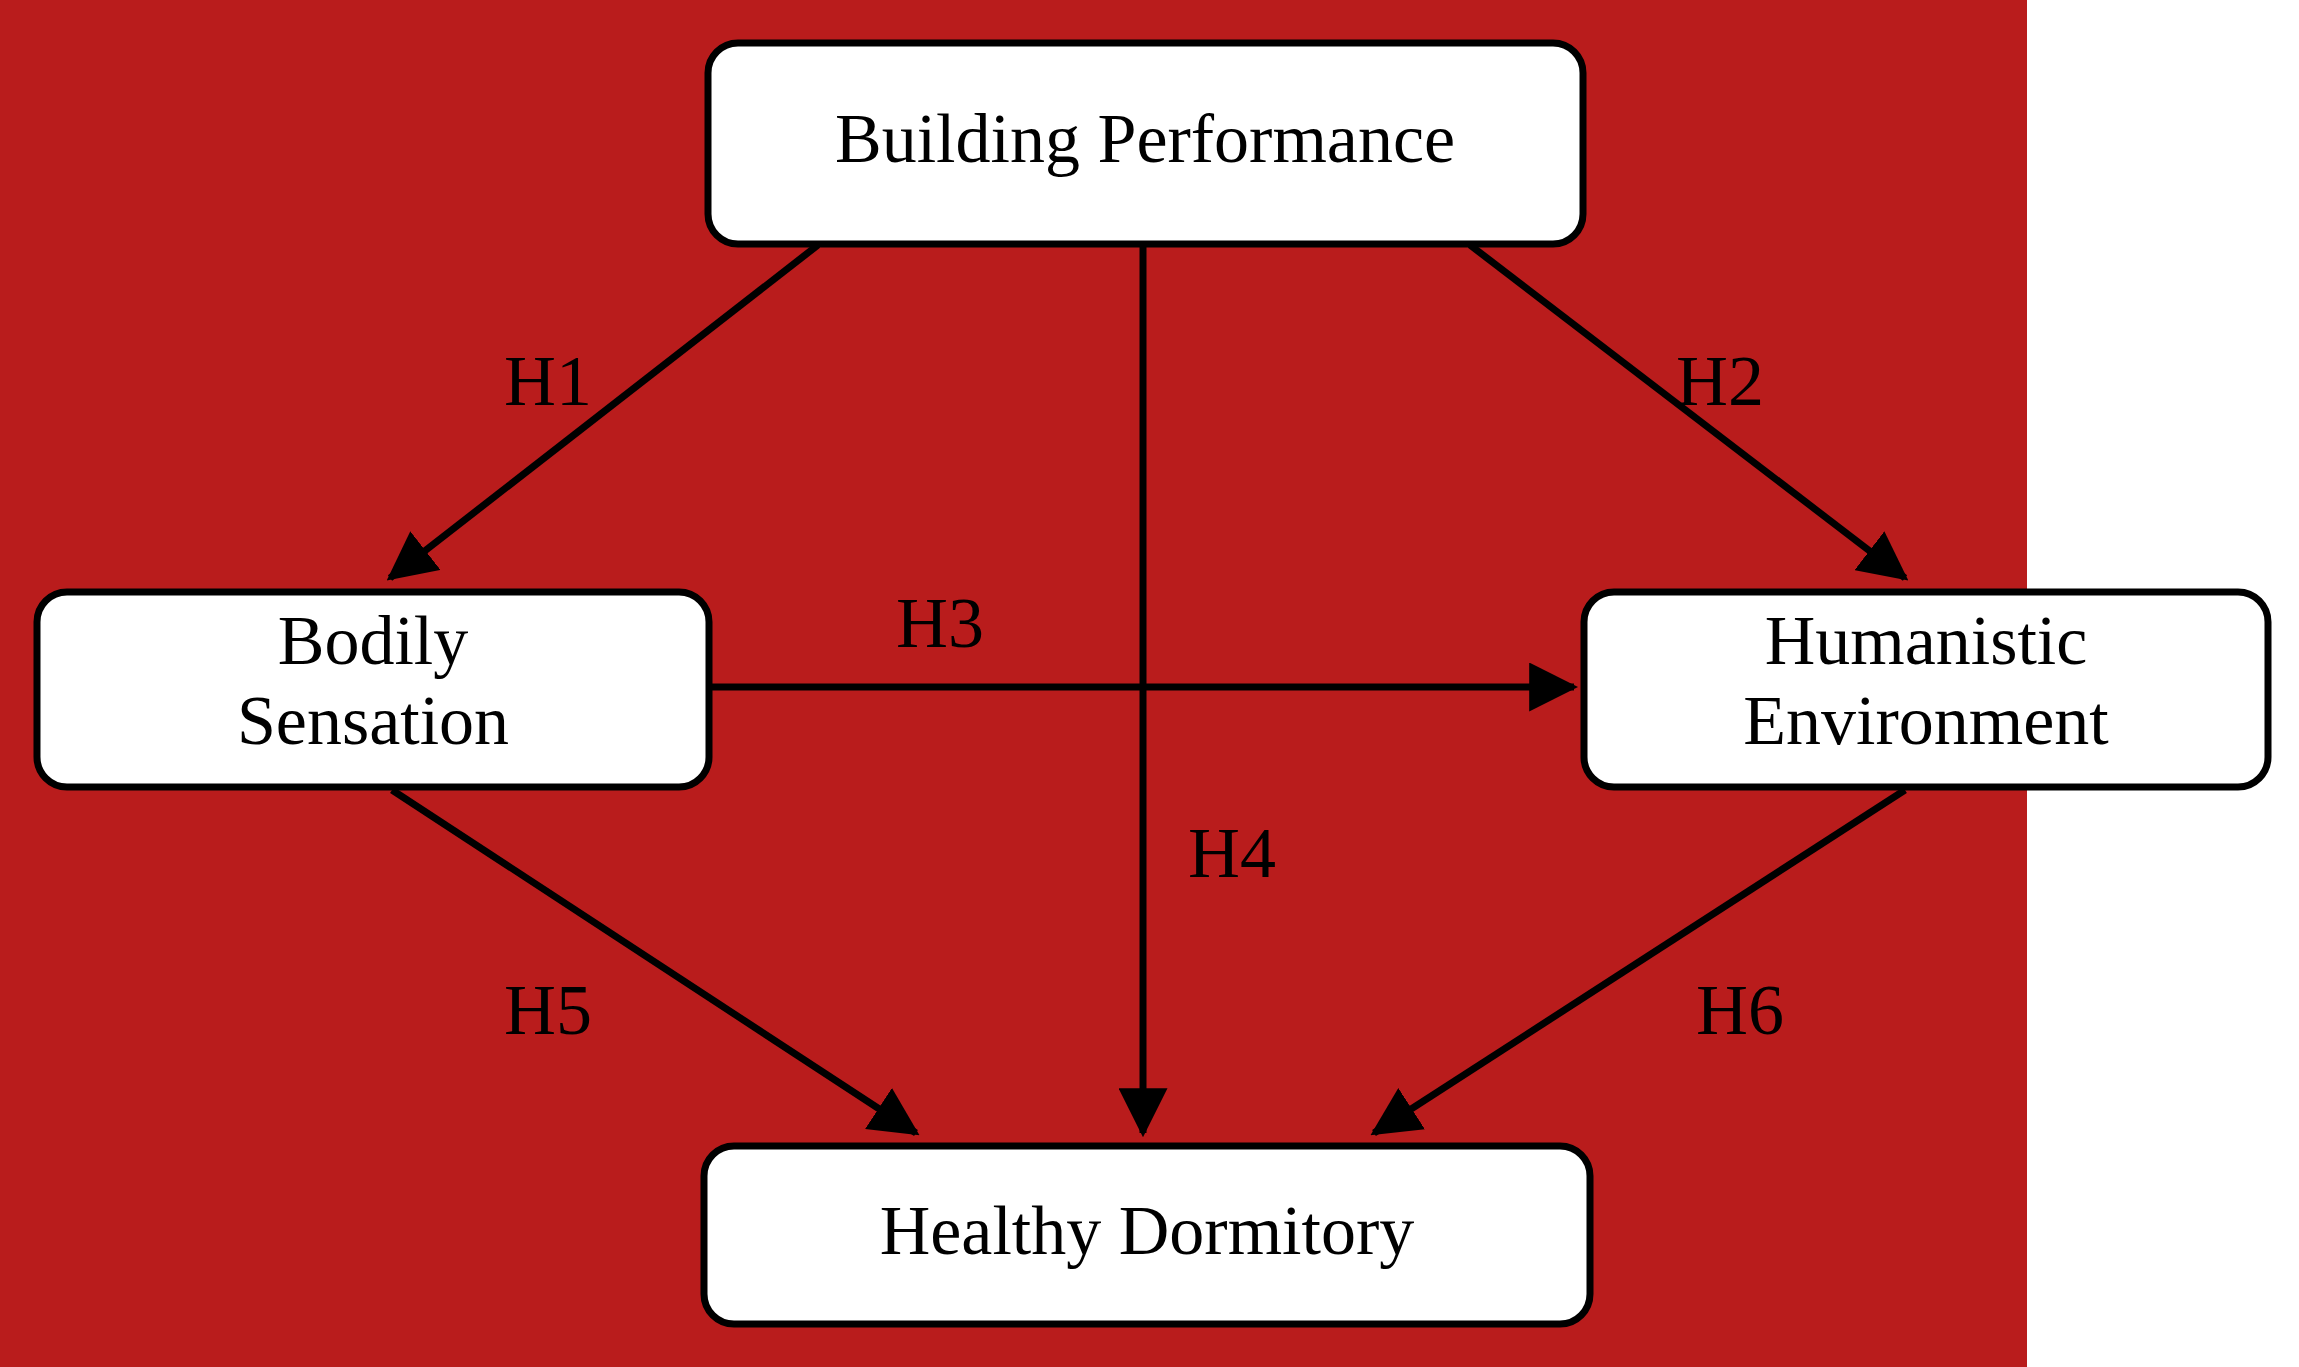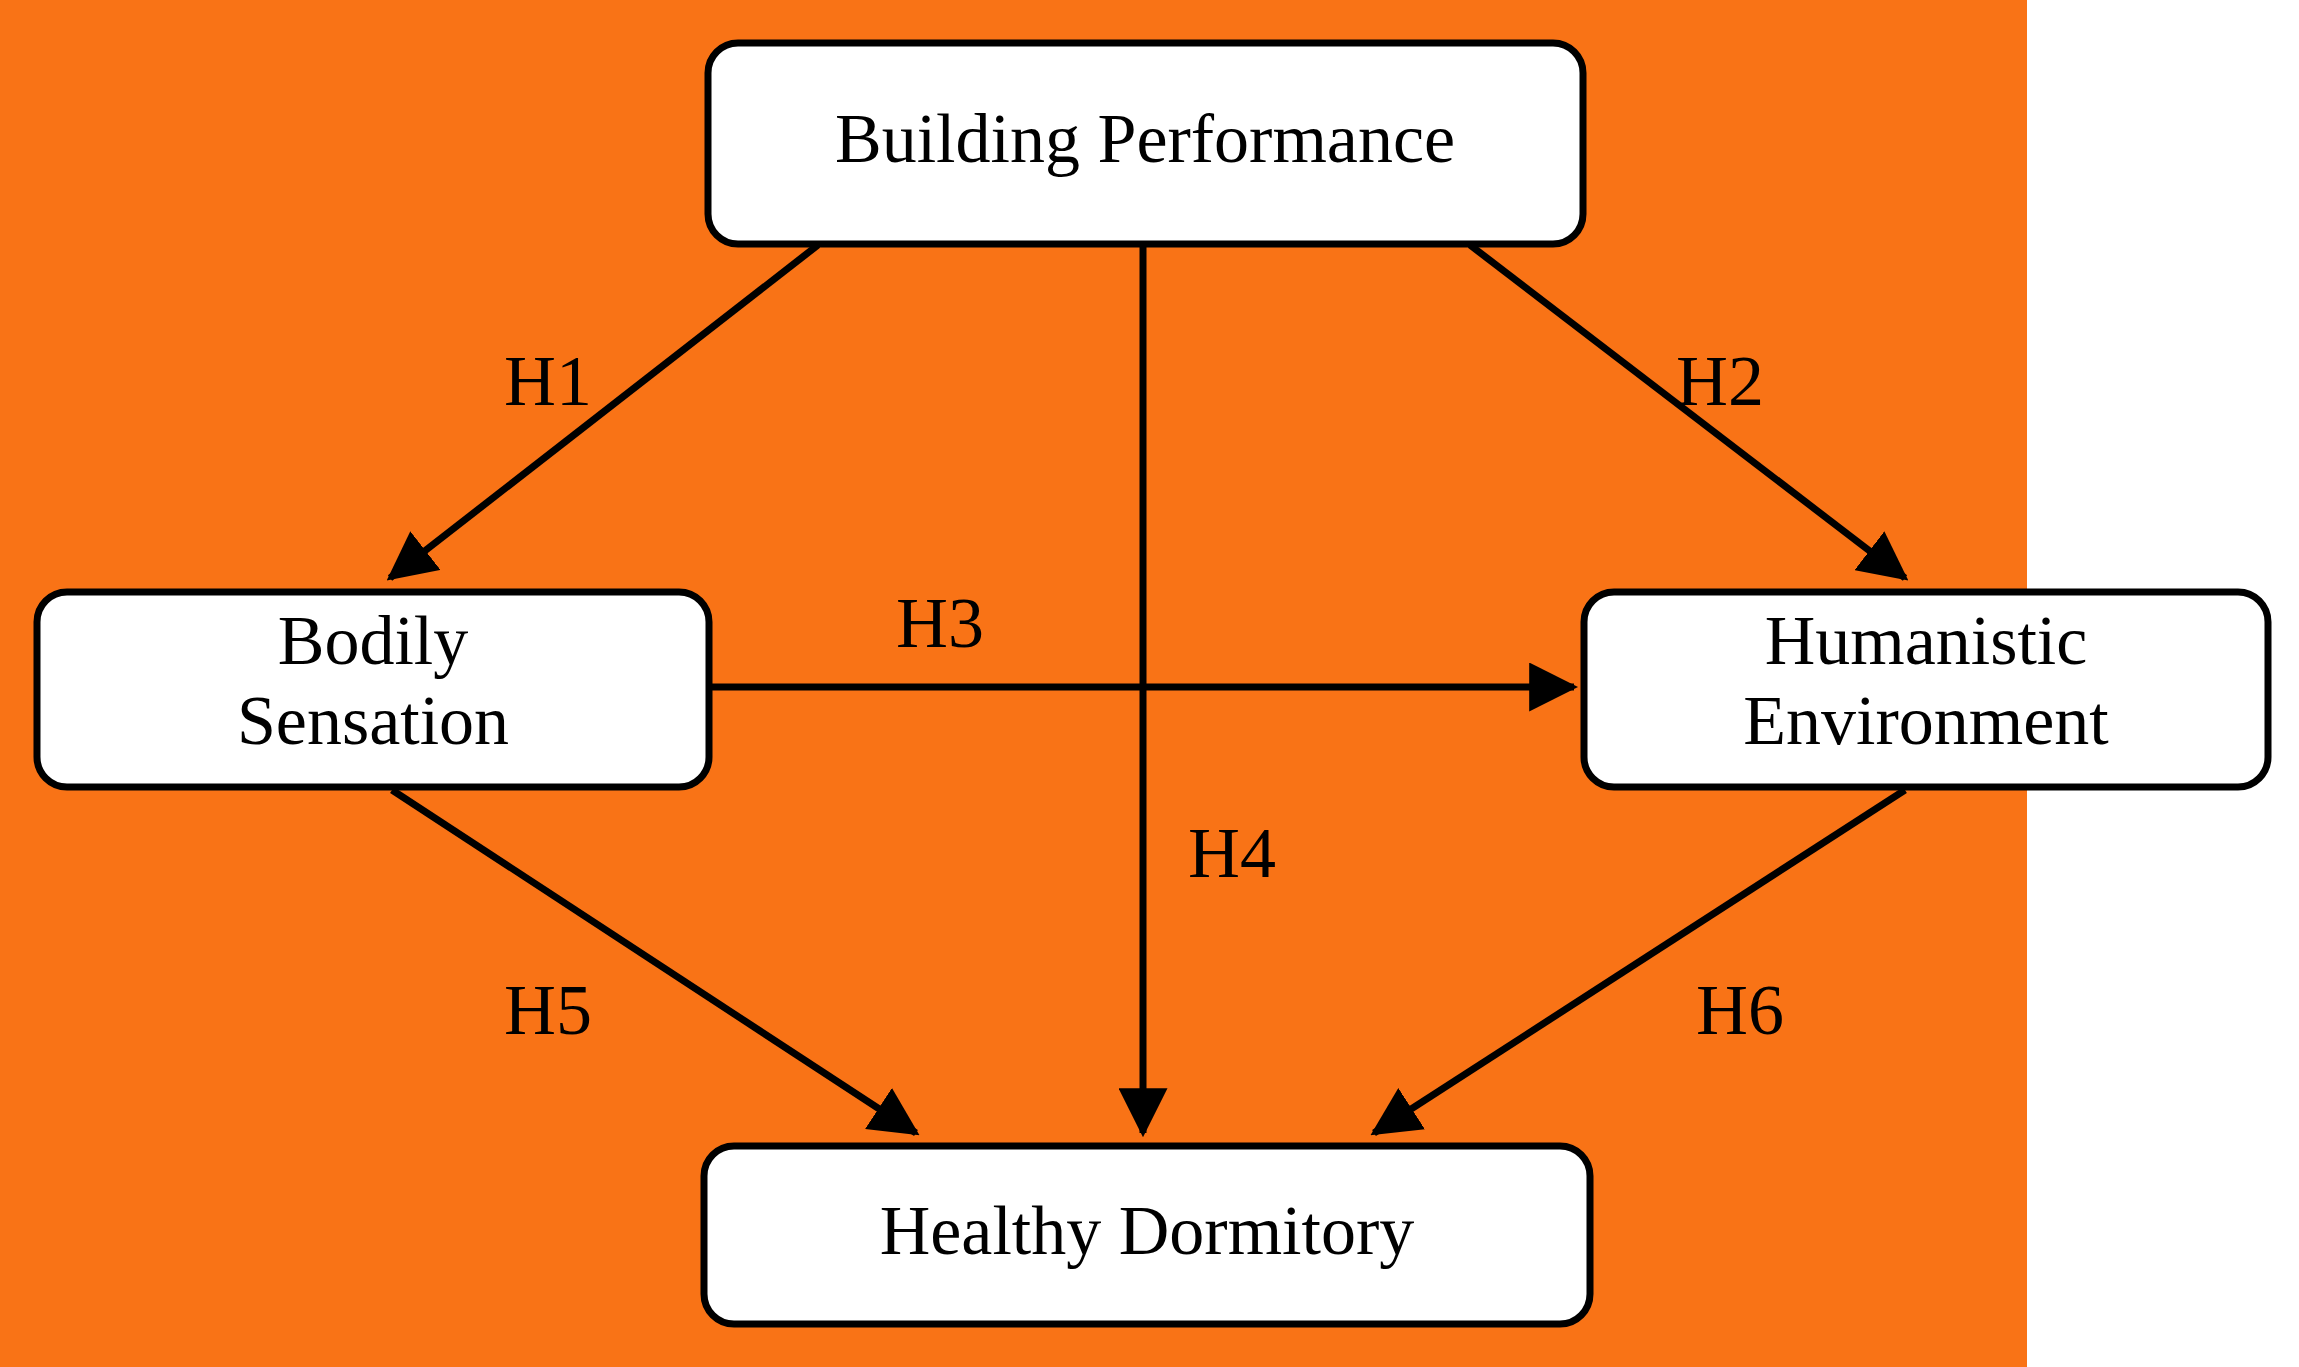--- a/index.html
+++ b/index.html
@@ -11,21 +11,21 @@
   body {
     width: 2299px;
     height: 1367px;
     overflow: hidden;
     font-family: "Liberation Serif", "DejaVu Serif", serif;
   }
   #diagram-root {
     position: relative;
     width: 2027px;
     height: 1367px;
-    background: #f97316;
+    background: #b91c1c;
   }
   svg#model-svg {
     position: absolute;
     left: 0;
     top: 0;
     width: 2299px;
     height: 1367px;
     display: block;
   }
   .node-box {

